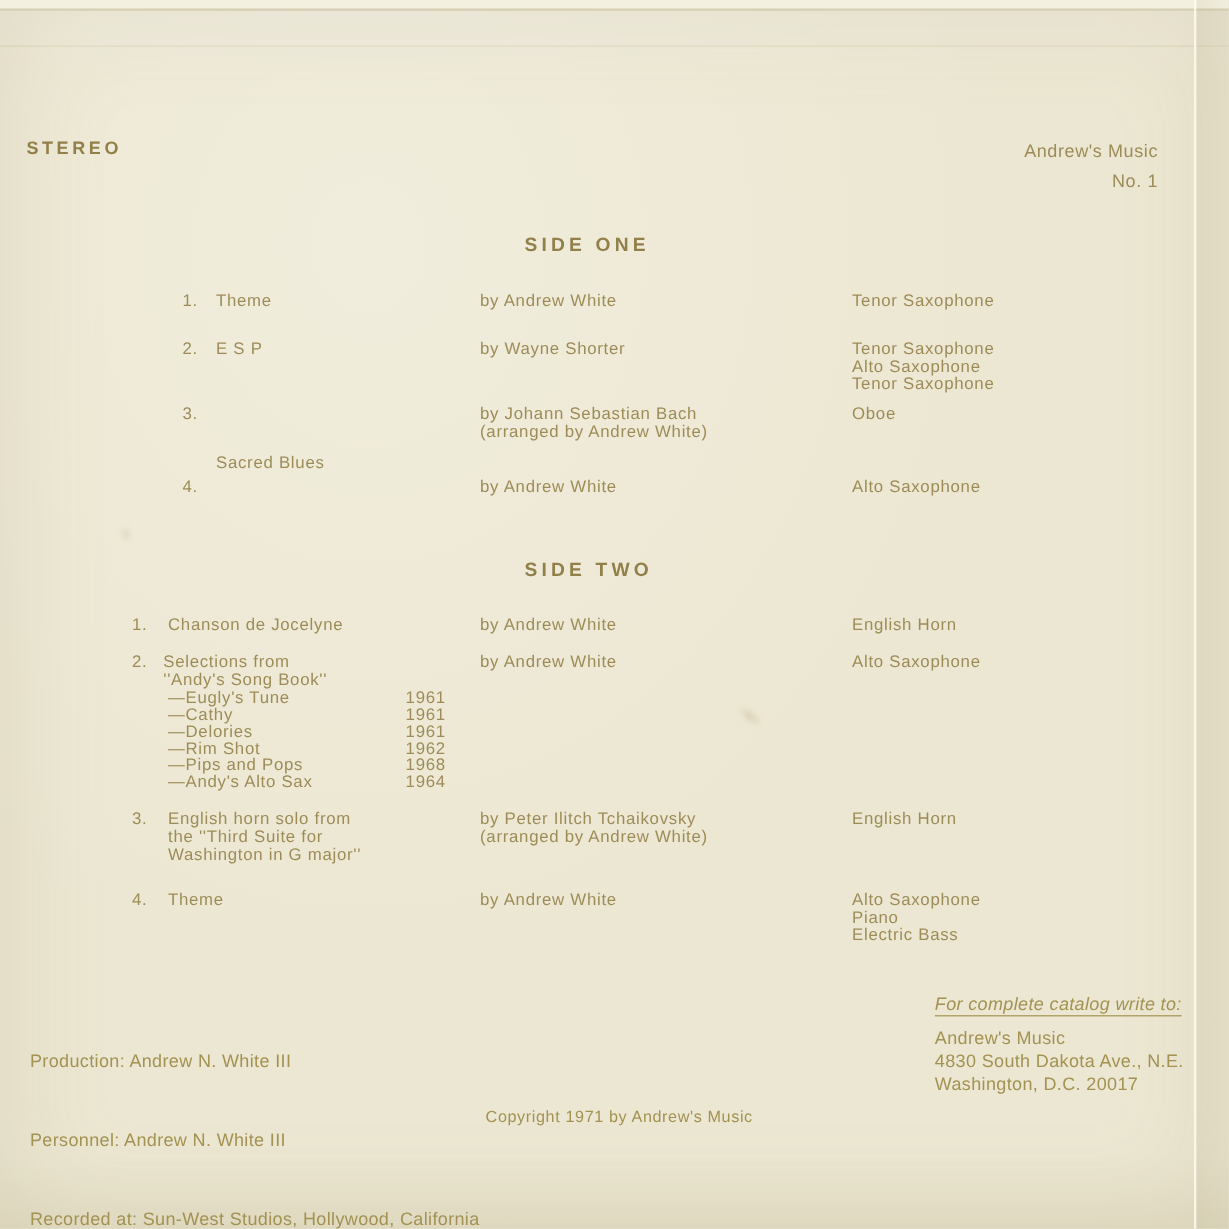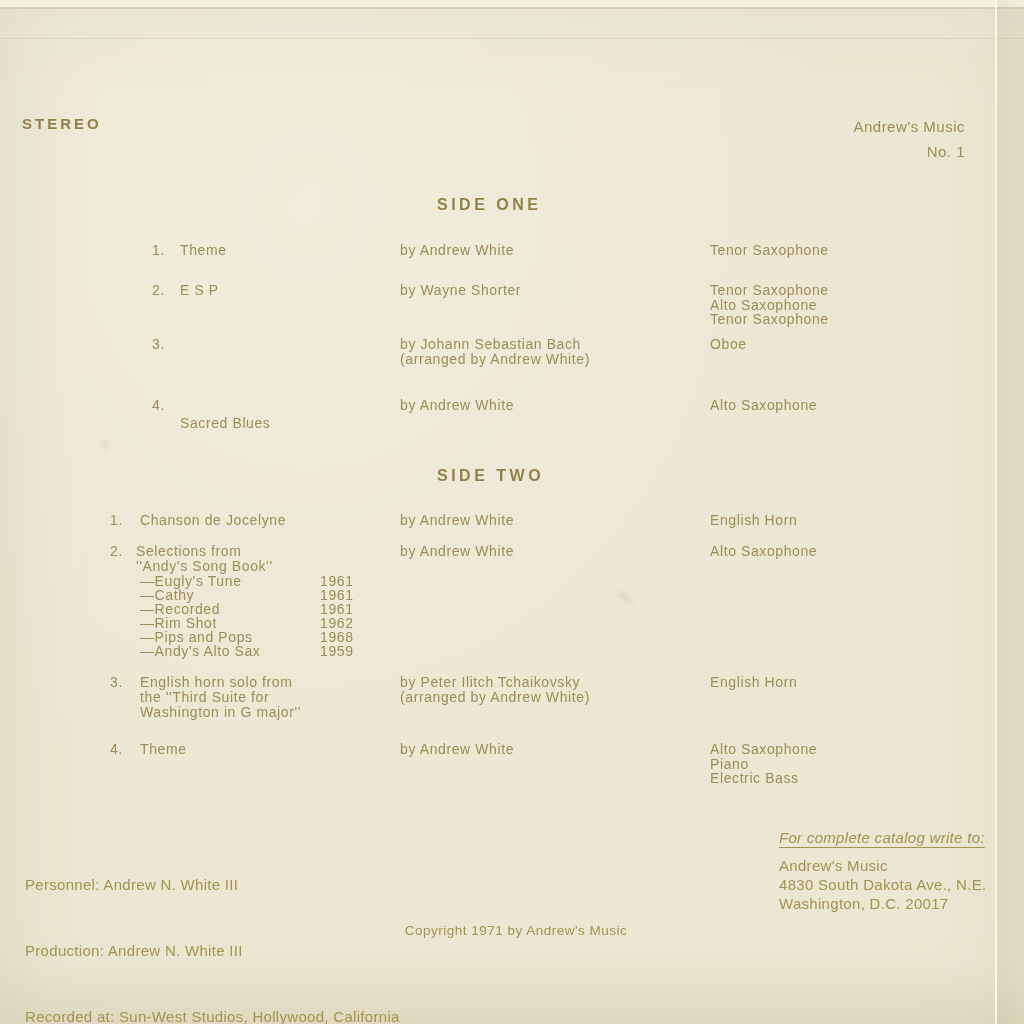--- a/index.html
+++ b/index.html
@@ -126,21 +126,21 @@
   </div>
 
   <div class="cell lh15" style="top:337px;left:152px">3.</div>
   <div class="cell lh15" style="top:337px;left:400px">
     <div>by Johann Sebastian Bach</div>
     <div>(arranged by Andrew White)</div>
   </div>
   <div class="cell lh15" style="top:337px;left:710px">Oboe</div>
 
   <div class="cell" style="top:398px;left:152px">4.</div>
-  <div class="cell" style="top:416px;left:180px">Sacred Blues</div>
+  <div class="cell" style="top:378px;left:180px">Sacred Blues</div>
   <div class="cell" style="top:398px;left:400px">by Andrew White</div>
   <div class="cell" style="top:398px;left:710px">Alto Saxophone</div>
 
   <div class="side-heading" style="top:467px">SIDE TWO</div>
 
   <div class="cell" style="top:513px;left:110px">1.</div>
   <div class="cell" style="top:513px;left:140px">Chanson de Jocelyne</div>
   <div class="cell" style="top:513px;left:400px">by Andrew White</div>
   <div class="cell" style="top:513px;left:710px">English Horn</div>
 
@@ -148,32 +148,32 @@
   <div class="cell lh15" style="top:544px;left:136px">
     <div>Selections from</div>
     <div>''Andy's Song Book''</div>
   </div>
   <div class="cell lh15" style="top:544px;left:400px">by Andrew White</div>
   <div class="cell lh15" style="top:544px;left:710px">Alto Saxophone</div>
 
   <div class="cell" style="top:574px;left:140px;line-height:14px">
     <div>—Eugly's Tune</div>
     <div>—Cathy</div>
-    <div>—Recorded</div>
+    <div>—Delories</div>
     <div>—Rim Shot</div>
     <div>—Pips and Pops</div>
     <div>—Andy's Alto Sax</div>
   </div>
-  <div class="cell" style="top:574px;left:320px;line-height:14px">
+  <div class="cell" style="top:574px;left:338px;line-height:14px">
     <div>1961</div>
     <div>1961</div>
     <div>1961</div>
     <div>1962</div>
     <div>1968</div>
-    <div>1959</div>
+    <div>1964</div>
   </div>
 
   <div class="cell lh15" style="top:675px;left:110px">3.</div>
   <div class="cell lh15" style="top:675px;left:140px">
     <div>English horn solo from</div>
     <div>the ''Third Suite for</div>
     <div>Washington in G major''</div>
   </div>
   <div class="cell lh15" style="top:675px;left:400px">
     <div>by Peter Ilitch Tchaikovsky</div>
@@ -184,22 +184,22 @@
   <div class="cell" style="top:742px;left:110px">4.</div>
   <div class="cell" style="top:742px;left:140px">Theme</div>
   <div class="cell" style="top:742px;left:400px">by Andrew White</div>
   <div class="cell" style="top:742px;left:710px">
     <div>Alto Saxophone</div>
     <div>Piano</div>
     <div>Electric Bass</div>
   </div>
 
   <div class="credits">
+    <div>Production: Andrew N. White III</div>
     <div>Personnel: Andrew N. White III</div>
-    <div>Production: Andrew N. White III</div>
     <div>Recorded at: Sun-West Studios, Hollywood, California</div>
     
   </div>
 
   <div class="catalog-heading">For complete catalog write to:</div>
   <div class="catalog-lines">
     <div>Andrew's Music</div>
     <div>4830 South Dakota Ave., N.E.</div>
     <div>Washington, D.C. 20017</div>
   </div>

